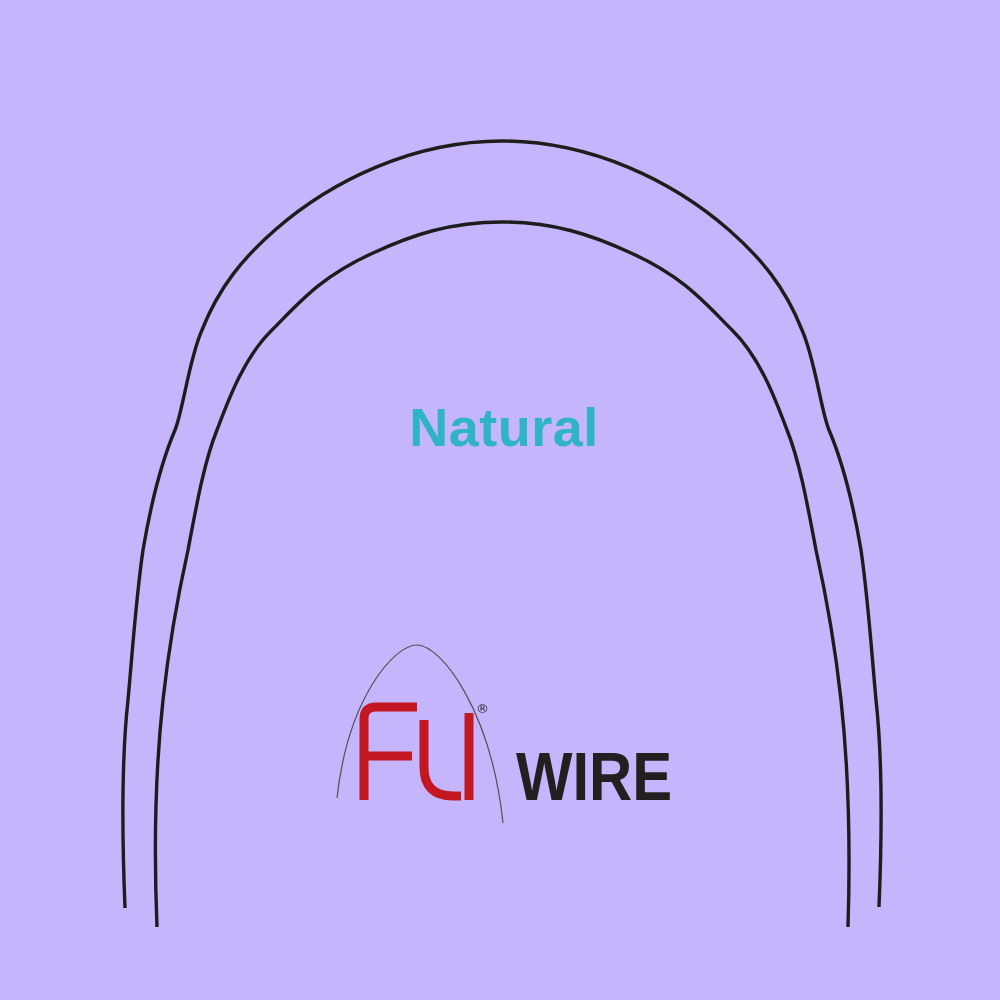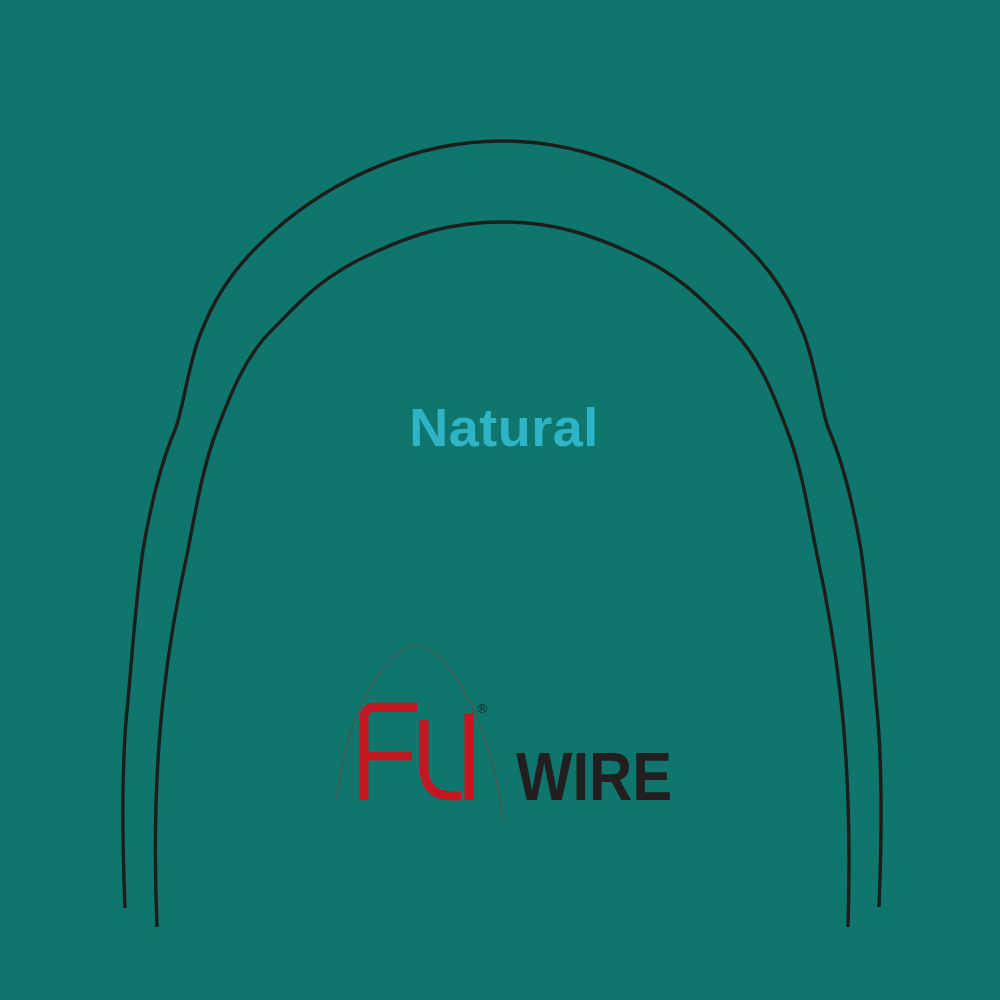--- a/index.html
+++ b/index.html
@@ -5,21 +5,21 @@
   html, body {
     margin: 0;
     padding: 0;
     background: #ffffff;
     font-family: "Liberation Sans", sans-serif;
   }
   .card {
     position: relative;
     width: 1000px;
     height: 1000px;
-    background: #0f766e;
+    background: #c4b5fd;
     overflow: hidden;
   }
   .diagram-svg {
     position: absolute;
     left: 0;
     top: 0;
     width: 1000px;
     height: 1000px;
   }
   .archwire-path {

